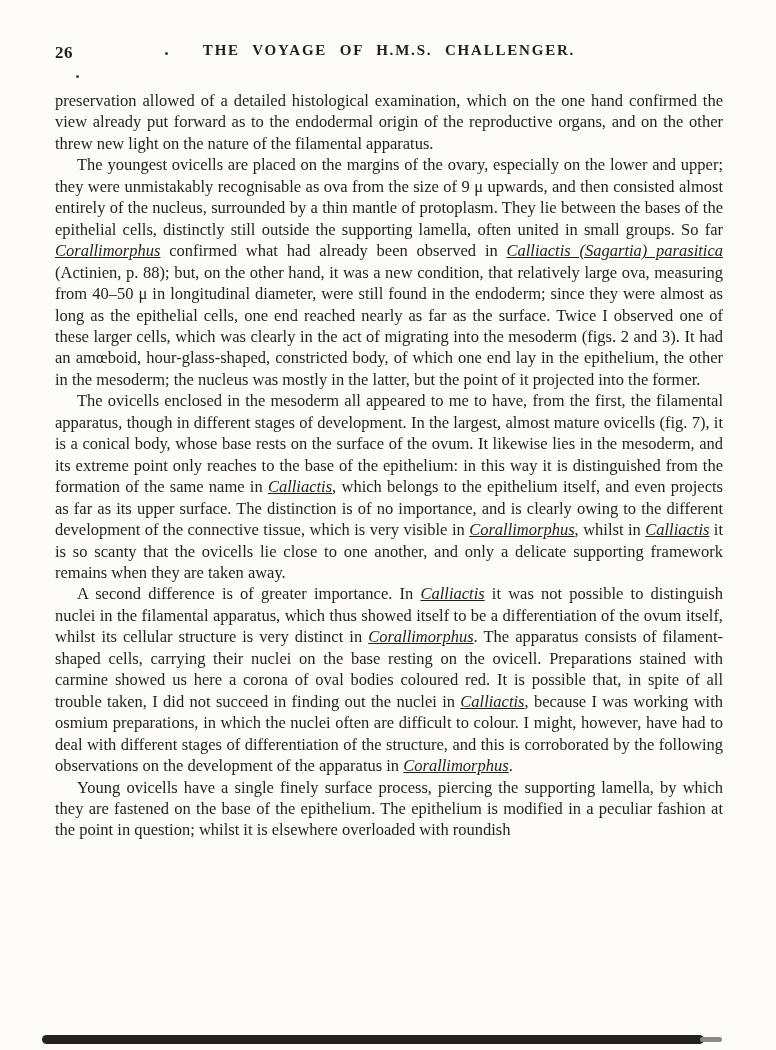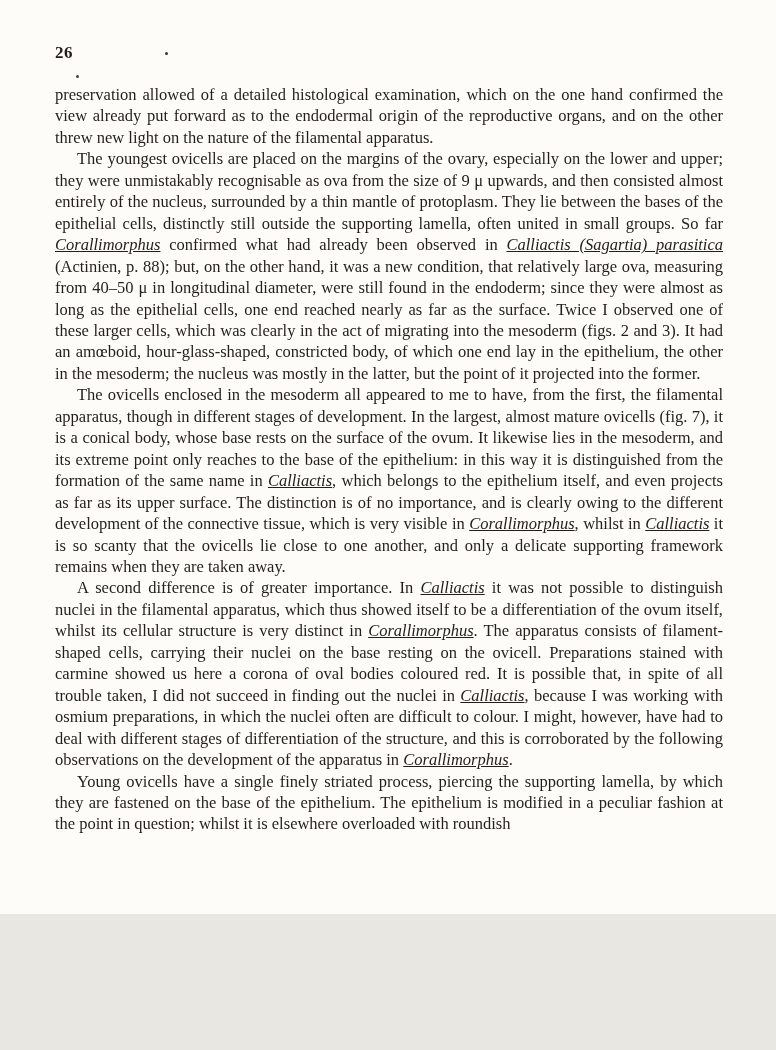--- a/index.html
+++ b/index.html
@@ -3,21 +3,21 @@
 <meta charset="utf-8">
 <style>
   html, body {
     margin: 0;
     padding: 0;
     background: #e9e7e2;
   }
   .page {
     position: relative;
     width: 776px;
-    height: 914px;
+    height: 1050px;
     margin: 0 auto;
     background: var(--paper, #fdfcf8);
     color: var(--ink, #221f1b);
     font-family: "Liberation Serif", "DejaVu Serif", serif;
     overflow: hidden;
     box-shadow: 0 0 6px rgba(0,0,0,0.25);
   }
   .running-head {
     position: absolute;
     left: 55px;
@@ -58,21 +58,21 @@
     left: 76px;
     top: 75px;
     width: 3px;
     height: 3px;
     border-radius: 50%;
     background: #4a443c;
   }
   .body-text {
     position: absolute;
     left: 55px;
-    top: 84px;
+    top: 90px;
     width: 668px;
     font-size: 16.5px;
     line-height: 21.45px;
     text-align: justify;
   }
   .body-text p {
     margin: 0;
     padding: 0;
   }
   .body-text p.indent {
@@ -102,28 +102,29 @@
   }
 </style>
 </head>
 <body>
 
 <div class="page">
 
   <div class="running-head">
     <span class="page-number">26</span>
     <span class="ink-dot-a"></span>
+    <div class="head-title">THE VOYAGE OF H.M.S. CHALLENGER.</div>
   </div>
 
   <span class="ink-dot-b"></span>
 
   <div class="body-text">
       <p>preservation allowed of a detailed histological examination, which on the one hand confirmed the view already put forward as to the endodermal origin of the reproductive organs, and on the other threw new light on the nature of the filamental apparatus.</p>
       <p class="indent">The youngest ovicells are placed on the margins of the ovary, especially on the lower and upper; they were unmistakably recognisable as ova from the size of 9 μ upwards, and then consisted almost entirely of the nucleus, surrounded by a thin mantle of protoplasm. They lie between the bases of the epithelial cells, distinctly still outside the supporting lamella, often united in small groups. So far <i>Corallimorphus</i> confirmed what had already been observed in <i>Calliactis (Sagartia) parasitica</i> (Actinien, p. 88); but, on the other hand, it was a new condition, that relatively large ova, measuring from 40–50 μ in longitudinal diameter, were still found in the endoderm; since they were almost as long as the epithelial cells, one end reached nearly as far as the surface. Twice I observed one of these larger cells, which was clearly in the act of migrating into the mesoderm (figs. 2 and 3). It had an amœboid, hour-glass-shaped, constricted body, of which one end lay in the epithelium, the other in the mesoderm; the nucleus was mostly in the latter, but the point of it projected into the former.</p>
       <p class="indent">The ovicells enclosed in the mesoderm all appeared to me to have, from the first, the filamental apparatus, though in different stages of development. In the largest, almost mature ovicells (fig. 7), it is a conical body, whose base rests on the surface of the ovum. It likewise lies in the mesoderm, and its extreme point only reaches to the base of the epithelium: in this way it is distinguished from the formation of the same name in <i>Calliactis</i>, which belongs to the epithelium itself, and even projects as far as its upper surface. The distinction is of no importance, and is clearly owing to the different development of the connective tissue, which is very visible in <i>Corallimorphus</i>, whilst in <i>Calliactis</i> it is so scanty that the ovicells lie close to one another, and only a delicate supporting framework remains when they are taken away.</p>
       <p class="indent">A second difference is of greater importance. In <i>Calliactis</i> it was not possible to distinguish nuclei in the filamental apparatus, which thus showed itself to be a differentiation of the ovum itself, whilst its cellular structure is very distinct in <i>Corallimorphus</i>. The apparatus consists of filament-shaped cells, carrying their nuclei on the base resting on the ovicell. Preparations stained with carmine showed us here a corona of oval bodies coloured red. It is possible that, in spite of all trouble taken, I did not succeed in finding out the nuclei in <i>Calliactis</i>, because I was working with osmium preparations, in which the nuclei often are difficult to colour. I might, however, have had to deal with different stages of differentiation of the structure, and this is corroborated by the following observations on the development of the apparatus in <i>Corallimorphus</i>.</p>
-      <p class="indent">Young ovicells have a single finely striated process, piercing the supporting lamella, by which they are fastened on the base of the epithelium. The epithelium is modified in a peculiar fashion at the point in question; whilst it is elsewhere overloaded with roundish</p>
+      <p class="indent">Young ovicells have a single finely surface process, piercing the supporting lamella, by which they are fastened on the base of the epithelium. The epithelium is modified in a peculiar fashion at the point in question; whilst it is elsewhere overloaded with roundish</p>
     </div>
 
   <div class="scan-bar"></div>
   <div class="scan-bar-tail"></div>
 
 </div>
 
 </body></html>

